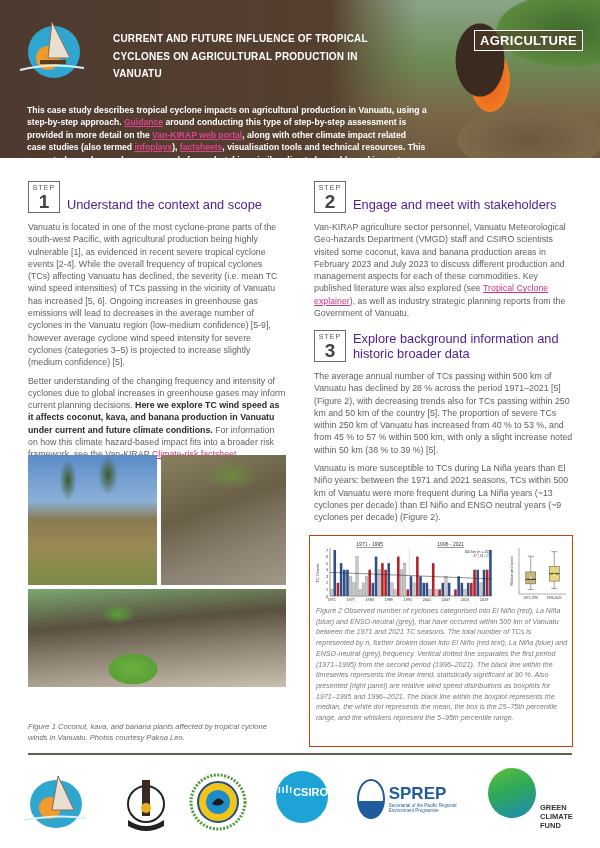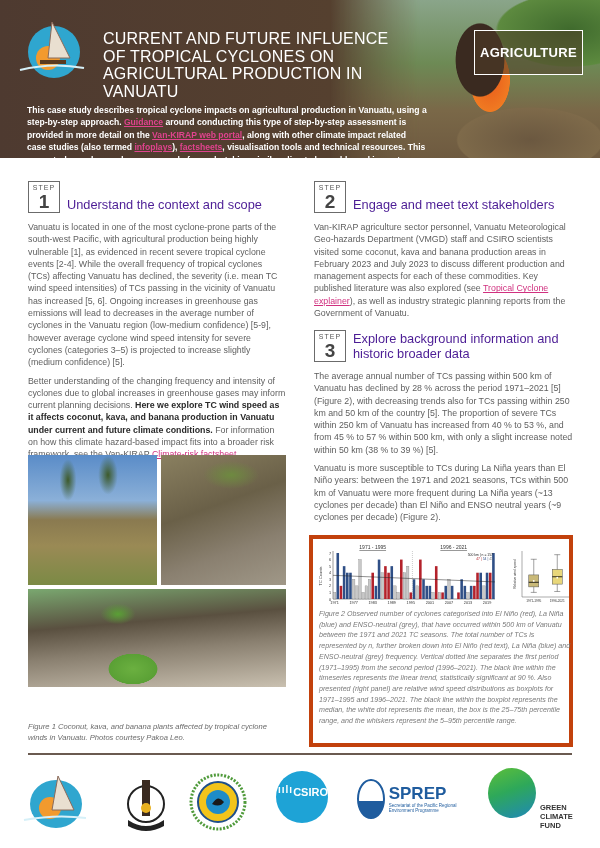--- a/index.html
+++ b/index.html
@@ -13,24 +13,24 @@
   .header .photo{position:absolute;left:330px;top:0;width:270px;height:158px;
     background:
       radial-gradient(ellipse 40px 60px at 150px 60px,#3a2a20 0%,#3a2a20 60%,transparent 62%),
       radial-gradient(ellipse 28px 45px at 160px 80px,#e85a1a 0%,#f07a22 70%,transparent 72%),
       radial-gradient(ellipse 90px 40px at 200px 140px,#6b5840 0%,#7e6a4a 80%,transparent 82%),
       radial-gradient(ellipse 120px 60px at 240px 30px,#3f6a2d 0%,#5d8a3f 60%,transparent 62%),
       linear-gradient(180deg,#8aa58a 0%,#6d8a55 40%,#7a6848 70%,#6e5a40 100%);
     -webkit-mask-image:linear-gradient(90deg,transparent 0,#000 90px);
             mask-image:linear-gradient(90deg,transparent 0,#000 90px)}
   .logo{position:absolute;left:18px;top:18px;width:68px;height:62px}
-  .title{position:absolute;left:103px;top:30px;width:290px;color:#fff;font-weight:normal;
-    font-size:16px;line-height:17.5px;letter-spacing:.2px}
+  .title{position:absolute;left:113px;top:30px;width:290px;color:#fff;font-weight:bold;
+    font-size:10px;line-height:17.5px;letter-spacing:.2px}
   .badge{position:absolute;left:474px;top:30px;border:1.5px solid #fff;color:#fff;
-    font-weight:bold;font-size:13px;padding:14px 5px;background:rgba(80,60,40,.55);letter-spacing:.3px}
+    font-weight:bold;font-size:13px;padding:2px 5px;background:rgba(80,60,40,.55);letter-spacing:.3px}
   .intro{position:absolute;left:27px;top:104px;width:400px;color:#fff;font-size:8.6px;line-height:12.4px;font-weight:bold}
   .intro a{color:#e0438e}
 
   
   .col{position:absolute;font-size:8.8px;line-height:12.3px;color:#5e5e5e}
   .col p{margin-bottom:6px}
   .col b{color:#2a2a2a}
   .step{display:flex;align-items:flex-end;margin-bottom:8px}
   .step .box{width:32px;height:32px;border:1.5px solid #6b6b6b;display:flex;flex-direction:column;
     align-items:center;justify-content:center;margin-right:7px;flex:0 0 auto}
@@ -51,21 +51,21 @@
       radial-gradient(ellipse 40px 20px at 70px 20px,#6e8a40 0%,transparent 70%),
       linear-gradient(160deg,#8a8060 0%,#6a6048 40%,#8a8070 70%,#a09888 100%)}
   .ph3{left:0;top:134px;width:258px;height:98px;
     background:
       radial-gradient(ellipse 40px 25px at 105px 80px,#6bb040 0%,#5aa035 60%,transparent 62%),
       radial-gradient(ellipse 25px 15px at 90px 25px,#5aa035 0%,transparent 70%),
       linear-gradient(175deg,#7aa870 0%,#5a5040 35%,#8a8070 60%,#c9c0b0 100%)}
   .fig1cap{position:absolute;left:28px;top:721px;width:240px;font-size:7.6px;line-height:11px;font-style:italic;color:#6a6a6a}
 
   
-  .fig2{position:absolute;left:309px;top:535px;width:264px;height:212px;border:4px solid #c2410c;background:#fff}
+  .fig2{position:absolute;left:309px;top:535px;width:264px;height:212px;border:1px solid #c2410c;background:#fff}
   .fig2 svg{position:absolute;left:4px;top:2px}
   .fig2cap{position:absolute;left:6px;top:70px;width:254px;font-size:7.1px;line-height:10.7px;font-style:italic;color:#7a7a7a}
 
   
   .rule{position:absolute;left:28px;top:753px;width:544px;height:2px;background:#6a5a50}
   .foot{position:absolute;top:772px;height:60px}
   .csiro{left:276px;top:771px;width:52px;height:52px;border-radius:50%;background:#1ea3d6;color:#fff;
     font-weight:bold;font-size:11px;display:flex;flex-direction:row;align-items:center;justify-content:flex-end;padding-bottom:11px}
   .csiro .bars{font-size:10px;letter-spacing:1px;line-height:10px;margin-bottom:4px}
   .sprep{left:357px;top:776px;width:110px;height:46px;display:flex;align-items:center}
@@ -116,21 +116,21 @@
   <div class="ph ph3"></div>
 </div>
 <div class="fig1cap">Figure 1 Coconut, kava, and banana plants affected by tropical cyclone winds in Vanuatu. Photos courtesy Pakoa Leo.</div>
 
 <div class="col" style="left:314px;top:181px;width:262px;">
   <div class="step">
     <div class="box">
       <span class="s">STEP</span>
       <span class="n">2</span>
     </div>
-    <h2>Engage and meet text stakeholders</h2>
+    <h2>Engage and meet with stakeholders</h2>
   </div>
   <p><span>Van-KIRAP agriculture sector personnel, Vanuatu Meteorological Geo-hazards Department (VMGD) staff and CSIRO scientists visited some coconut, kava and banana production areas in February 2023 and July 2023 to discuss different production and management aspects for each of these commodities. Key published literature was also explored (see </span><a>Tropical Cyclone explainer</a><span>), as well as industry strategic planning reports from the Government of Vanuatu.</span></p>
 </div>
 
 <div class="col" style="left:314px;top:330px;width:262px;">
   <div class="step">
     <div class="box">
       <span class="s">STEP</span>
       <span class="n">3</span>
     </div>

